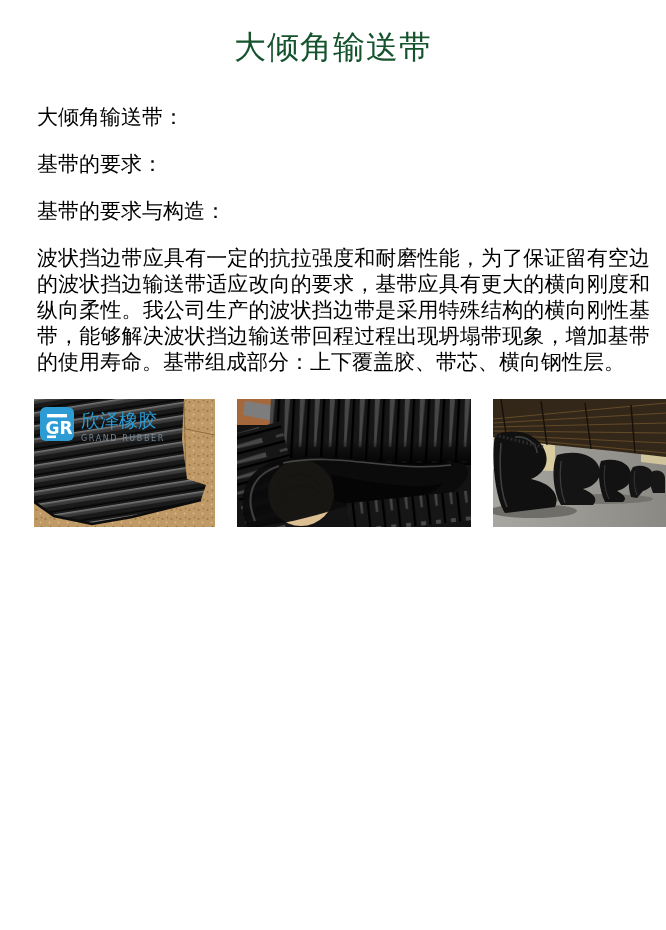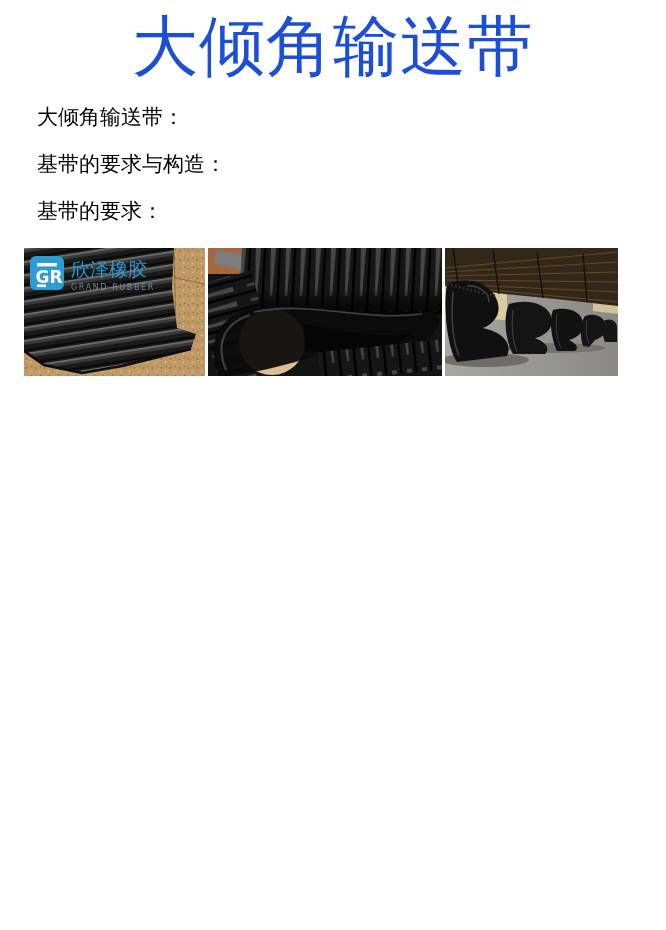--- a/index.html
+++ b/index.html
@@ -6,48 +6,50 @@
   body {
     width:666px; height:930px;
     background:#ffffff;
     color:#000000;
     font-family:"DejaVu Sans","Liberation Sans",sans-serif;
     overflow:hidden;
   }
   .page { width:666px; height:930px; position:relative; }
   .title {
     margin:18px 0 28px 0;
-    font-size:66px; line-height:58px;
+    font-size:32px; line-height:58px;
     font-weight:500; letter-spacing:1px;
-    text-align:center; color:#1d4ed8;
+    text-align:center; color:#14532d;
   }
   .content {
     padding:0 16px 0 37px;
     font-size:21px; line-height:26px;
     text-align:justify;
   }
   .content p { margin:21px 0; }
   .photos {
     display:flex; gap:3px;
-    margin:24px 0 0 24px;
+    margin:24px 0 0 34px;
+    justify-content:space-between;
   }
   .photo { display:block; height:128px; }
   .photo svg { display:block; }
 </style>
 </head>
 <body>
 
 <div class="page">
 
   <h1 class="title">大倾角输送带</h1>
 
   <div class="content">
     <p>大倾角输送带：</p>
+    <p>基带的要求：</p>
     <p>基带的要求与构造：</p>
-    <p>基带的要求：</p>
+    <p>波状挡边带应具有一定的抗拉强度和耐磨性能，为了保证留有空边的波状挡边输送带适应改向的要求，基带应具有更大的横向刚度和纵向柔性。我公司生产的波状挡边带是采用特殊结构的横向刚性基带，能够解决波状挡边输送带回程过程出现坍塌带现象，增加基带的使用寿命。基带组成部分：上下覆盖胶、带芯、横向钢性层。</p>
   </div>
 
   <div class="photos">
 
     <span class="photo">
       <svg width="181" height="128" viewBox="0 0 181 128">
         <defs>
           <pattern id="speckle1" width="9" height="9" patternUnits="userSpaceOnUse">
             <rect width="9" height="9" fill="#c09a66"></rect>
             <circle cx="2.5" cy="3" r="1.1" fill="#a07a46"></circle>

